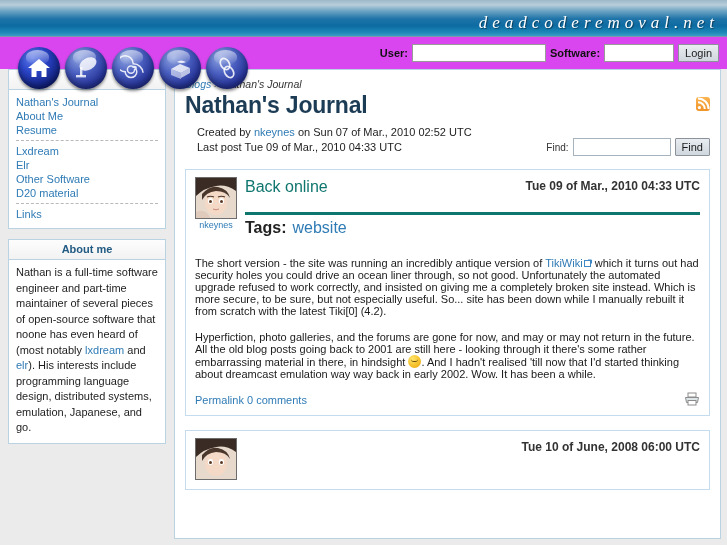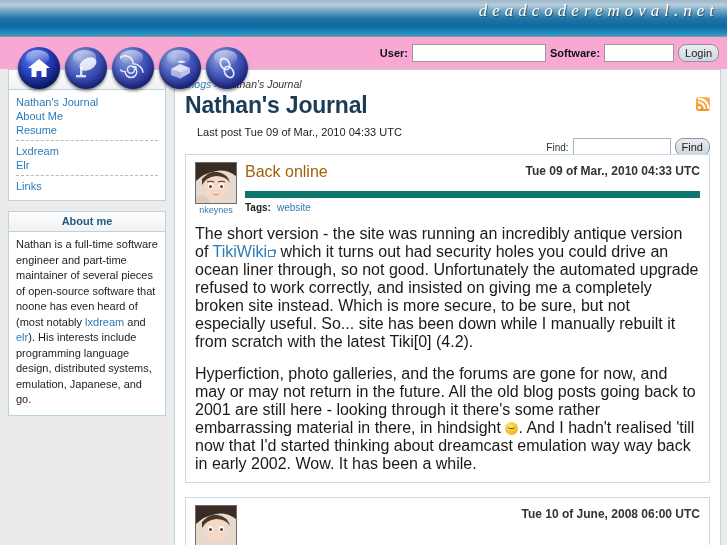--- a/index.html
+++ b/index.html
@@ -27,33 +27,33 @@
         #1f74a8 52%,
         #0c6ba2 72%,
         #1e88b8 90%,
         #3a9cc6 100%);
     border-bottom: 1px solid #7d98a8;
     overflow: visible;
   }
   .site-title {
     position: absolute;
     right: 8px;
-    top: 1px;
+    top: 13px;
     font-family: "Liberation Serif", serif;
     font-style: italic;
     font-size: 17px;
     letter-spacing: 5px;
     color: #ffffff;
     text-shadow: 1px 1px 1px rgba(0,0,0,.45);
     white-space: nowrap;
   }
   .header-strip {
     position: relative;
     height: 32px;
-    background: #f9a8d4;
+    background: #d946ef;
   }
 
   
   .orbs {
     position: absolute;
     left: 18px;
     top: 10px;
     display: flex;
     gap: 5px;
     z-index: 5;
@@ -107,21 +107,21 @@
   #user-field { width: 128px; }
   #pass-field { width: 64px; }
   .btn {
     border: 1px solid #8c9299;
     background: linear-gradient(to bottom, #e9edf1, #cfd6dd);
     color: #1b1b1b;
     font-size: 11px;
     padding: 2px 6px;
     cursor: pointer;
     font-family: "Liberation Sans", sans-serif;
-    border-radius: 8px;
+    border-radius: 1px;
   }
 
   
   .page {
     display: flex;
     align-items: flex-start;
     padding: 0 6px 0 8px;
     gap: 8px;
   }
   .sidebar { width: 158px; flex: 0 0 158px; }
@@ -250,45 +250,45 @@
   .avatar-name {
     font-size: 9px;
     color: #2f7bb5;
     margin-top: 1px;
     cursor: pointer;
     white-space: nowrap;
   }
   .post-headmain { flex: 1 1 auto; min-width: 0; }
   .post-title {
     font-size: 16px;
-    color: #a16207;
+    color: #0f766e;
     cursor: pointer;
     line-height: 20px;
     display: inline-block;
   }
   .post-date {
     position: absolute;
     right: 0; top: 2px;
     font-size: 12px;
     font-weight: bold;
     color: #333;
     white-space: nowrap;
   }
   .tags-row {
-    border-top: 7px solid #0f766e;
-    margin-top: 9px;
+    border-top: 3px solid #0f766e;
+    margin-top: 15px;
     padding-top: 4px;
-    font-size: 10px;
+    font-size: 16px;
   }
   .tags-label { font-weight: bold; color: #222; margin-right: 6px; }
 
   .post-body {
-    margin-top: 10px;
-    font-size: 16px;
-    line-height: 18px;
+    margin-top: 20px;
+    font-size: 11px;
+    line-height: 12px;
     color: #1a1a1a;
   }
   .post-body p { margin: 0 0 14px; }
   .post-body p:last-child { margin-bottom: 0; }
   .ext-ico {
     display: inline-block;
     width: 8px; height: 8px;
     vertical-align: baseline;
     margin-left: 1px;
   }
@@ -396,20 +396,22 @@
     <div class="panel">
       <div class="panel-head">Menu</div>
       <div class="panel-body">
         <ul class="menu-list">
           <li><a>Nathan's Journal</a></li>
           <li><a>About Me</a></li>
           <li><a>Resume</a></li>
           <li class="sep"></li>
           <li><a>Lxdream</a></li>
           <li><a>Elr</a></li>
+          <li><a>Other Software</a></li>
+          <li><a>D20 material</a></li>
           <li class="sep"></li>
           <li><a>Links</a></li>
         </ul>
       </div>
     </div>
 
     <div class="panel">
       <div class="panel-head">About me</div>
       <div class="panel-body">
         <div class="about-text"><span>Nathan is a full-time software engineer and part-time maintainer of several pieces of open-source software that noone has even heard of (most notably </span><a>lxdream</a><span> and </span><a>elr</a><span>). His interests include programming language design, distributed systems, emulation, Japanese, and go.</span></div>
@@ -427,20 +429,21 @@
       <div class="rss-icon">
         <svg width="14" height="14" viewBox="0 0 14 14">
           <circle cx="3.4" cy="10.6" r="1.6" fill="#ffffff"></circle>
           <path d="M2 6.2 a5.8 5.8 0 0 1 5.8 5.8 h2 A7.8 7.8 0 0 0 2 4.2 Z" fill="#ffffff"></path>
           <path d="M2 2.4 a9.6 9.6 0 0 1 9.6 9.6 h2 A11.6 11.6 0 0 0 2 0.4 Z" fill="#ffffff"></path>
         </svg>
       </div>
     </div>
 
     <div class="meta-row">
+      <div class="meta"><span>Created by </span><a>nkeynes</a><span> on Sun 07 of Mar., 2010 02:52 UTC</span></div>
       <div class="meta">Last post Tue 09 of Mar., 2010 04:33 UTC</div>
 
       <div class="find-box">
         <label>Find:</label>
         <input type="text" value="" style="">
         <button class="btn">Find</button>
       </div>
     </div>
 
     <div class="post">
@@ -479,20 +482,31 @@
       <div class="post-body">
         <p><span>The short version - the site was running an incredibly antique version of </span><a>TikiWiki</a><span class="ext-ico"><svg width="8" height="8" viewBox="0 0 8 8">
                 <rect x="0.5" y="1.5" width="6" height="6" fill="none" stroke="#3d87c4" stroke-width="1"></rect>
                 <path d="M4 1 H7.5 V4.5" fill="none" stroke="#3d87c4" stroke-width="1"></path>
               </svg></span><span> which it turns out had security holes you could drive an ocean liner through, so not good. Unfortunately the automated upgrade refused to work correctly, and insisted on giving me a completely broken site instead. Which is more secure, to be sure, but not especially useful. So... site has been down while I manually rebuilt it from scratch with the latest Tiki[0] (4.2).</span></p>
 
         <p><span>Hyperfiction, photo galleries, and the forums are gone for now, and may or may not return in the future. All the old blog posts going back to 2001 are still here - looking through it there's some rather embarrassing material in there, in hindsight </span><span class="smiley"></span><span>. And I hadn't realised 'till now that I'd started thinking about dreamcast emulation way way back in early 2002. Wow. It has been a while.</span></p>
 
       </div>
 
+      <div class="post-foot">
+        <a>Permalink</a>
+        <a>0 comments</a>
+        <span class="printer-icon">
+          <svg width="16" height="14" viewBox="0 0 16 14">
+            <rect x="4" y="1" width="8" height="4" fill="#ffffff" stroke="#8c8c8c" stroke-width="1"></rect>
+            <path d="M1.5 5.5 H14.5 L13.5 10.5 H2.5 Z" fill="#dfe6ea" stroke="#8c8c8c" stroke-width="1"></path>
+            <rect x="4" y="8.5" width="8" height="4.5" fill="#ffffff" stroke="#8c8c8c" stroke-width="1"></rect>
+          </svg>
+        </span>
+      </div>
     </div>
 
     <div class="post">
       <div class="post-head">
         <div class="avatar-wrap">
           <div class="avatar">
             <svg width="40" height="40" viewBox="0 0 40 40">
               <rect width="40" height="40" fill="#e8d9cd"></rect>
               <path d="M0 0 H40 V13 Q30 6 20 8 Q8 10 0 18 Z" fill="#3a2b24"></path>
               <ellipse cx="20" cy="24" rx="11" ry="13" fill="#f3d9c6"></ellipse>

